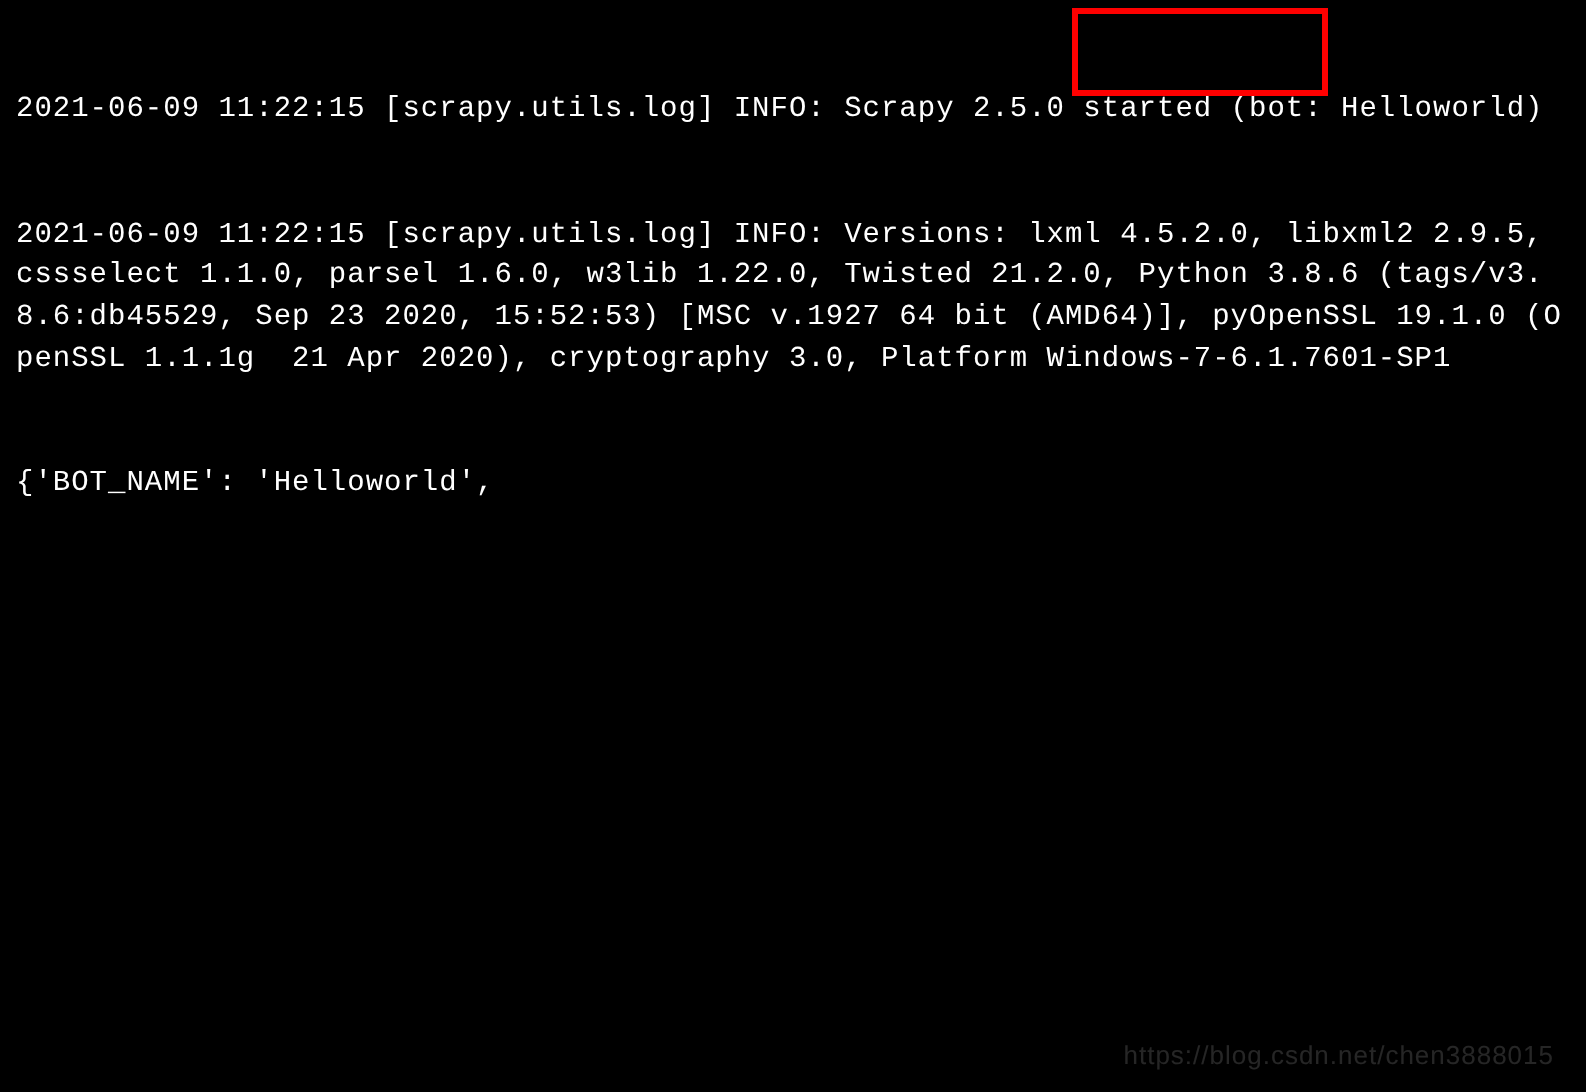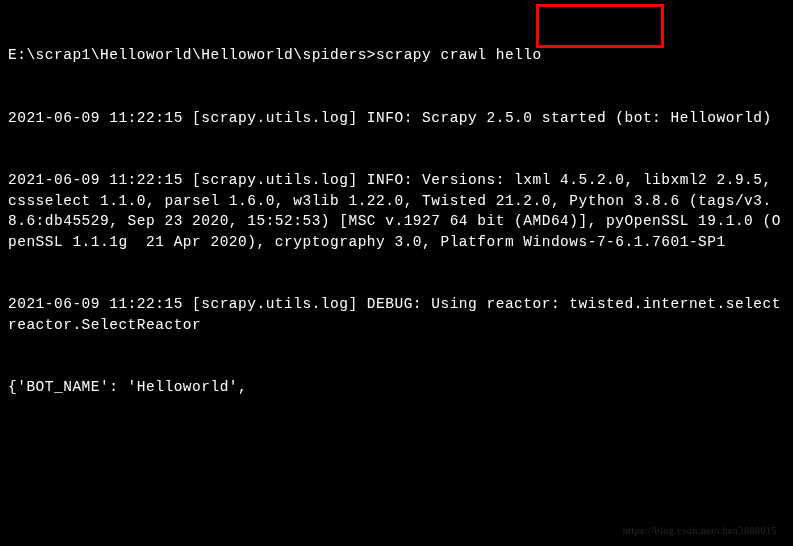--- a/index.html
+++ b/index.html
@@ -30,33 +30,31 @@
     .highlight-box {
       position: absolute;
       border: 3px solid #ff0000;
       pointer-events: none;
     }
     .watermark {
       position: absolute;
       bottom: 8px;
       right: 16px;
       color: rgba(255,255,255,0.15);
-      font-size: 10px;
-      font-family: Liberation Serif, serif;
+      font-size: 13px;
+      font-family: Liberation Sans, sans-serif;
       pointer-events: none;
     }
   </style>
 </head>
 <body>
 
 <div class="terminal">
-  <span class="line">E:\scrap1\Helloworld\Helloworld\spiders&gt;scrapy crawl hello</span>
   <span class="line">2021-06-09 11:22:15 [scrapy.utils.log] INFO: Scrapy 2.5.0 started (bot: Helloworld)</span>
   <span class="line">2021-06-09 11:22:15 [scrapy.utils.log] INFO: Versions: lxml 4.5.2.0, libxml2 2.9.5, cssselect 1.1.0, parsel 1.6.0, w3lib 1.22.0, Twisted 21.2.0, Python 3.8.6 (tags/v3.8.6:db45529, Sep 23 2020, 15:52:53) [MSC v.1927 64 bit (AMD64)], pyOpenSSL 19.1.0 (OpenSSL 1.1.1g  21 Apr 2020), cryptography 3.0, Platform Windows-7-6.1.7601-SP1</span>
-  <span class="line">2021-06-09 11:22:15 [scrapy.utils.log] DEBUG: Using reactor: twisted.internet.selectreactor.SelectReactor</span>
   <span class="line">{'BOT_NAME': 'Helloworld',</span>
   
   
   
   
   
   
   
   
   

